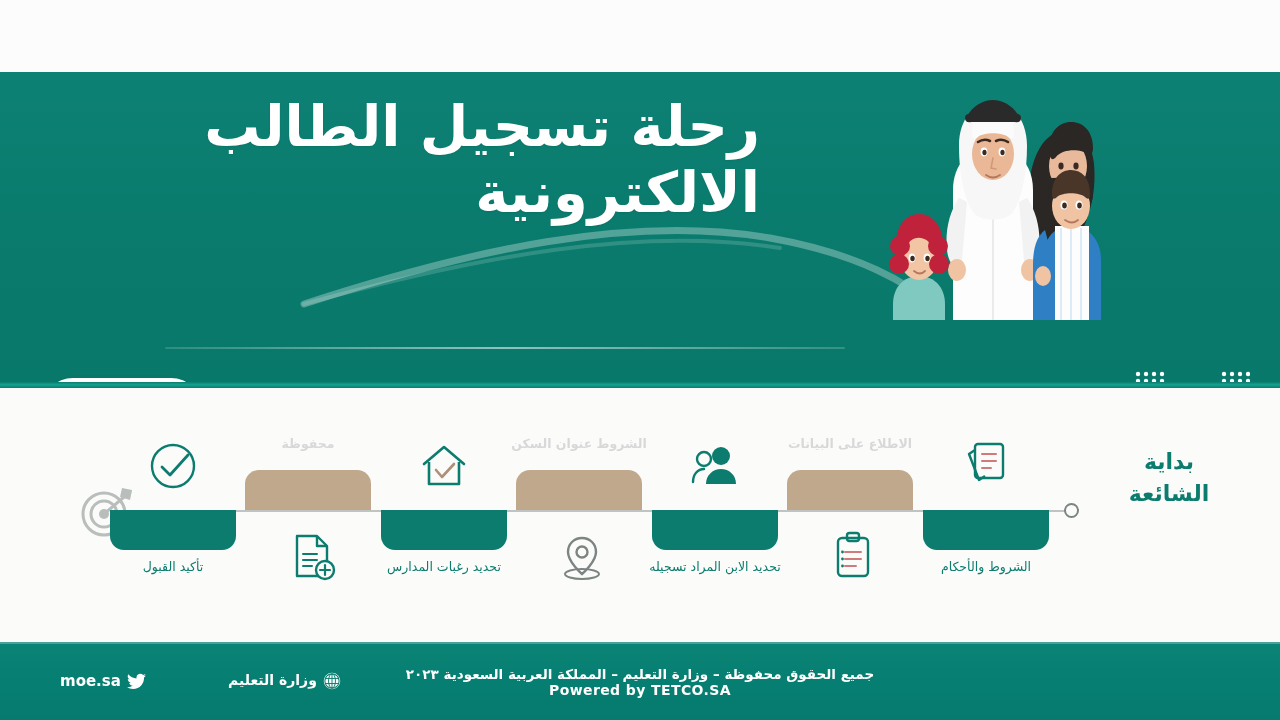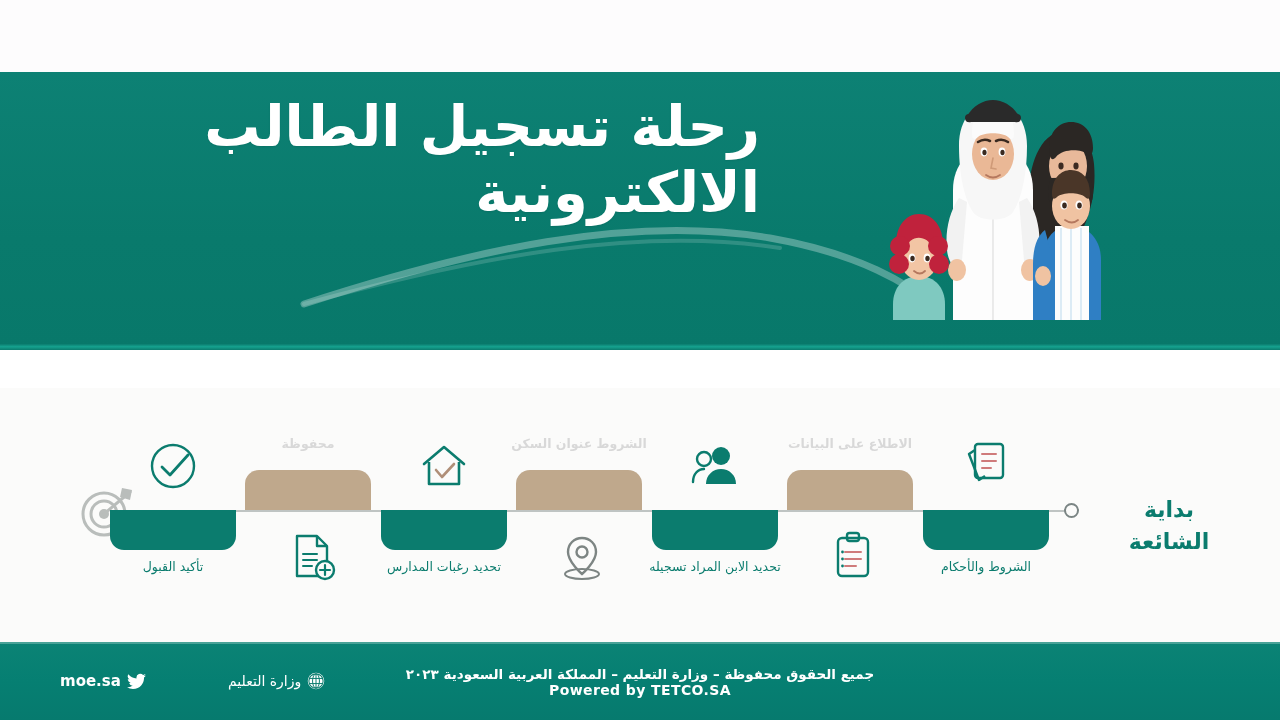--- a/index.html
+++ b/index.html
@@ -25,21 +25,21 @@
     position: absolute;
     top: 0; left: 0;
     width: 1280px; height: 72px;
     background: #fdfcfd;
   }
 
   
   .hero {
     position: absolute;
     top: 72px; left: 0;
-    width: 1280px; height: 278px;
+    width: 1280px; height: 316px;
     background: #0b7c6e;
     overflow: hidden;
   }
   .hero-bg-tint {
     position: absolute; inset: 0;
     background: linear-gradient(180deg, #0d8174 0%, #097a6c 60%, #08786a 100%);
   }
 
   
   .swoosh {
@@ -159,21 +159,20 @@
   .journey-label {
     position: absolute;
     right: 36px; top: 58px;
     color: #0b7c6e;
     font-size: 22px;
     font-weight: 700;
     line-height: 1.45;
     text-align: center;
     width: 150px;
     letter-spacing: 1px;
-    margin-top: 48px;
   }
 
   .timeline {
     position: absolute;
     left: 70px; top: 42px;
     width: 1010px; height: 175px;
   }
   .rail {
     position: absolute;
     left: 40px; top: 80px;
@@ -254,22 +253,22 @@
   .twitter-link {
     position: absolute;
     left: 60px; top: 30px;
     display: flex; align-items: center; gap: 6px;
     color: #ffffff; font-size: 15px; font-weight: 700;
     cursor: pointer;
   }
   .web-link {
     position: absolute;
     left: 228px; top: 30px;
-    display: flex; align-items: center; gap: 6px;
-    color: #ffffff; font-size: 14px; font-weight: 400;
+    display: flex; gap: 6px;
+    color: #ffffff; font-size: 14px; font-weight: 700;
     cursor: pointer; direction: rtl;
   }
 
   .copyright {
     position: absolute;
     left: 0; right: 0; top: 24px;
     text-align: center;
     color: #ffffff;
     direction: rtl;
   }

